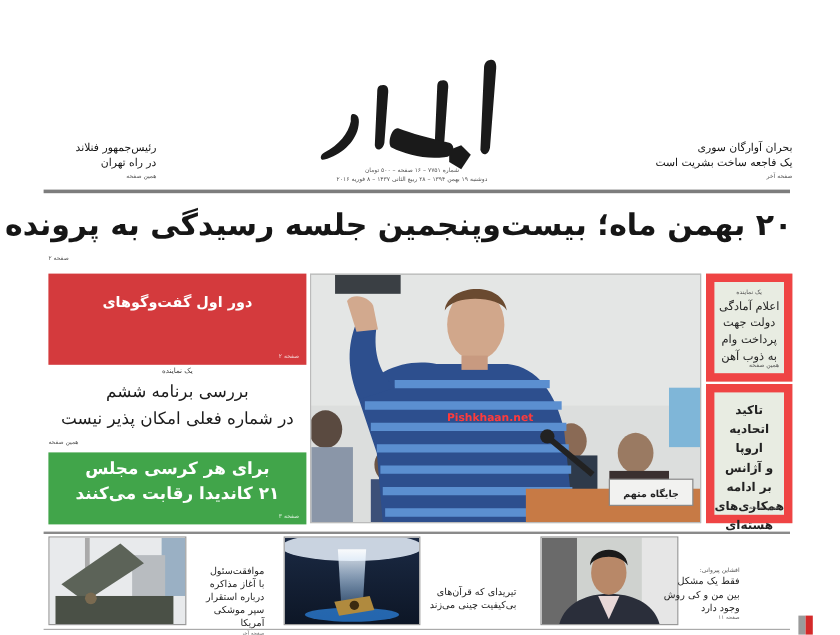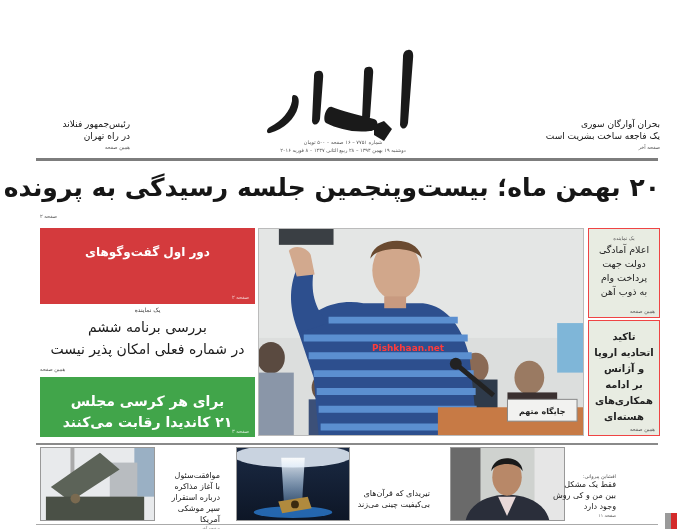--- a/index.html
+++ b/index.html
@@ -26,29 +26,29 @@
   .red-box { left: 40px; top: 228px; width: 215px; height: 76px; background: #d43a3d; color: #fff; text-align: center; }
   .red-box .t { font-size: 12px; font-weight: bold; line-height: 24px; padding-top: 12px; }
   .red-box .p { position: absolute; right: 6px; bottom: 4px; font-size: 5px; color: #f3d0d0; }
   .kicker1 { left: 40px; top: 306px; width: 215px; font-size: 6px; color: #444; text-align: center; }
   .mid-story { left: 40px; top: 316px; width: 215px; text-align: center; }
   .mid-story .t { font-size: 14px; line-height: 22px; color: #1a1a1a; }
   .mid-story-page { left: 40px; top: 366px; width: 215px; font-size: 5px; color: #555; text-align: left; }
 
   
   .green-box { left: 40px; top: 377px; width: 215px; height: 60px; background: #41a54a; color: #fff; text-align: center; }
-  .green-box .t { font-size: 14px; font-weight: bold; line-height: 21px; padding-top: 14px; }
+  .green-box .t { font-size: 14px; font-weight: bold; line-height: 21px; padding-top: 4px; }
   .green-box .p { position: absolute; right: 6px; bottom: 3px; font-size: 5px; color: #d9efda; }
 
   
   .main-photo { left: 258px; top: 228px; width: 326px; height: 208px; overflow: hidden; background: #d7d9d8; border: 1px solid #bbb; direction: ltr; }
   .main-photo svg { width: 100%; height: 100%; display: block; }
 
   
-  .side-box { left: 588px; width: 72px; background: #e8ece2; border: 1px solid #ef4444; text-align: center; }
+  .side-box { left: 588px; width: 72px; background: #e8ece2; border: 7px solid #ef4444; text-align: center; }
   .side-box.b1 { top: 228px; height: 90px; }
   .side-box.b2 { top: 320px; height: 116px; }
   .side-box .k { font-size: 5px; color: #555; margin-top: 6px; }
   .side-box .t { font-size: 9.5px; line-height: 14px; color: #222; margin-top: 2px; }
   .side-box.b2 .t { font-weight: bold; font-size: 10px; line-height: 16px; margin-top: 8px; }
   .side-box .p { position: absolute; right: 4px; bottom: 3px; font-size: 5px; color: #555; }
 
   .rule-bottom { left: 36px; top: 443px; width: 622px; height: 2px; background: #8a8a8a; }
   .rule-bottom2 { left: 36px; top: 524px; width: 622px; height: 1px; background: #aaa; }
 

